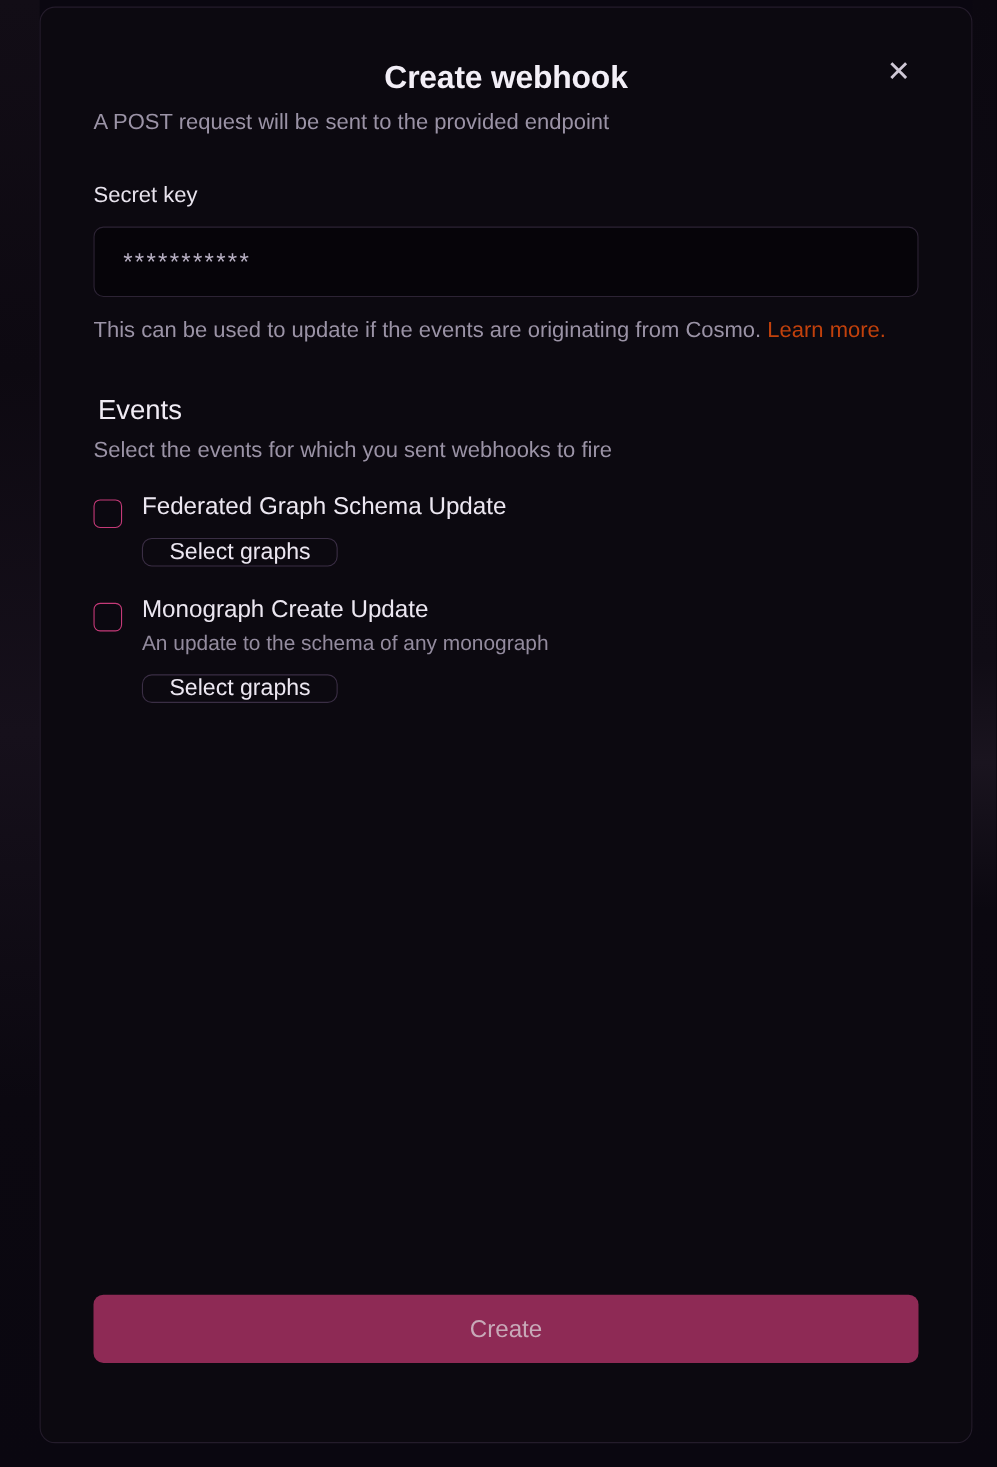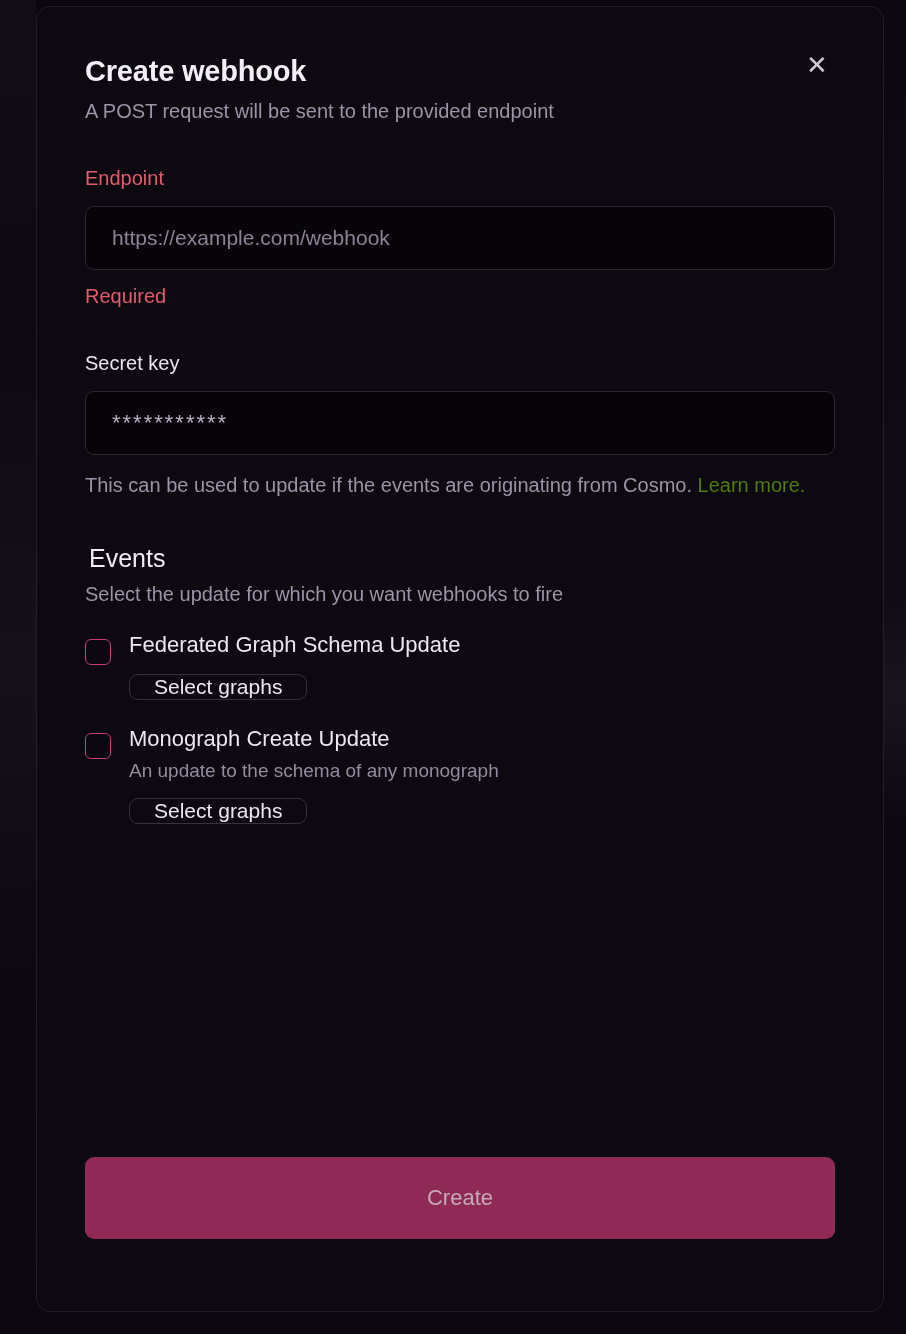--- a/index.html
+++ b/index.html
@@ -64,20 +64,21 @@
     padding: 0;
     font-family: "Liberation Sans", sans-serif;
   }
 
   .dialog-title {
     margin: 0;
     font-size: 29px;
     font-weight: bold;
     color: #f3eff7;
     letter-spacing: -0.2px;
+    text-align: center;
   }
 
   .dialog-desc {
     margin: 12px 0 0 0;
     font-size: 20px;
     color: #9b93a6;
     font-weight: 400;
   }
 
   .field-group {
@@ -124,21 +125,21 @@
   }
 
   .help-text {
     margin-top: 16px;
     font-size: 20px;
     color: #9b93a6;
     line-height: 1.45;
     max-width: 730px;
   }
   .help-link {
-    color: #4d7c0f;
+    color: #c2410c;
     text-decoration: none;
   }
 
   .section-title {
     font-size: 25px;
     font-weight: 500;
     color: #f1ecf5;
     margin: 4px;
   }
   .section-desc {
@@ -194,21 +195,21 @@
     padding: 0 24px;
     cursor: pointer;
     font-family: "Liberation Sans", sans-serif;
   }
 
   .submit-btn {
     position: absolute;
     left: 48px;
     bottom: 72px;
     width: 750px;
-    height: 82px;
+    height: 62px;
     border: none;
     border-radius: 9px;
     background: #8e2a55;
     color: #c8a9b8;
     font-size: 22px;
     font-family: "Liberation Sans", sans-serif;
     cursor: pointer;
   }
 </style>
 </head>
@@ -218,35 +219,30 @@
   <div class="backdrop-left"></div>
   <div class="backdrop-right"></div>
 
   <div class="dialog">
 
     <button class="close-btn">✕</button>
 
     <h1 class="dialog-title">Create webhook</h1>
     <p class="dialog-desc">A POST request will be sent to the provided endpoint</p>
 
-    <div class="field-group">
-      <label class="field-label error">Endpoint</label>
-      <input class="text-input" type="text" placeholder="https://example.com/webhook" style="">
-      <div class="error-text">Required</div>
-    </div>
 
     <div class="field-group">
       <label class="field-label">Secret key</label>
       <input class="text-input secret" type="text" value="***********" style="">
       <div class="help-text"><span>This can be used to update if the events are originating from Cosmo. </span><a class="help-link" href="#">Learn more.</a></div>
     </div>
 
     <div class="field-group">
       <h2 class="section-title">Events</h2>
-      <p class="section-desc">Select the update for which you want webhooks to fire</p>
+      <p class="section-desc">Select the events for which you sent webhooks to fire</p>
 
       <div class="events-list">
 
         <div class="event-row">
           <div class="checkbox"></div>
           <div class="event-body">
             <div class="event-name">Federated Graph Schema Update</div>
             <button class="select-graphs-btn">Select graphs</button>
           </div>
         </div>

